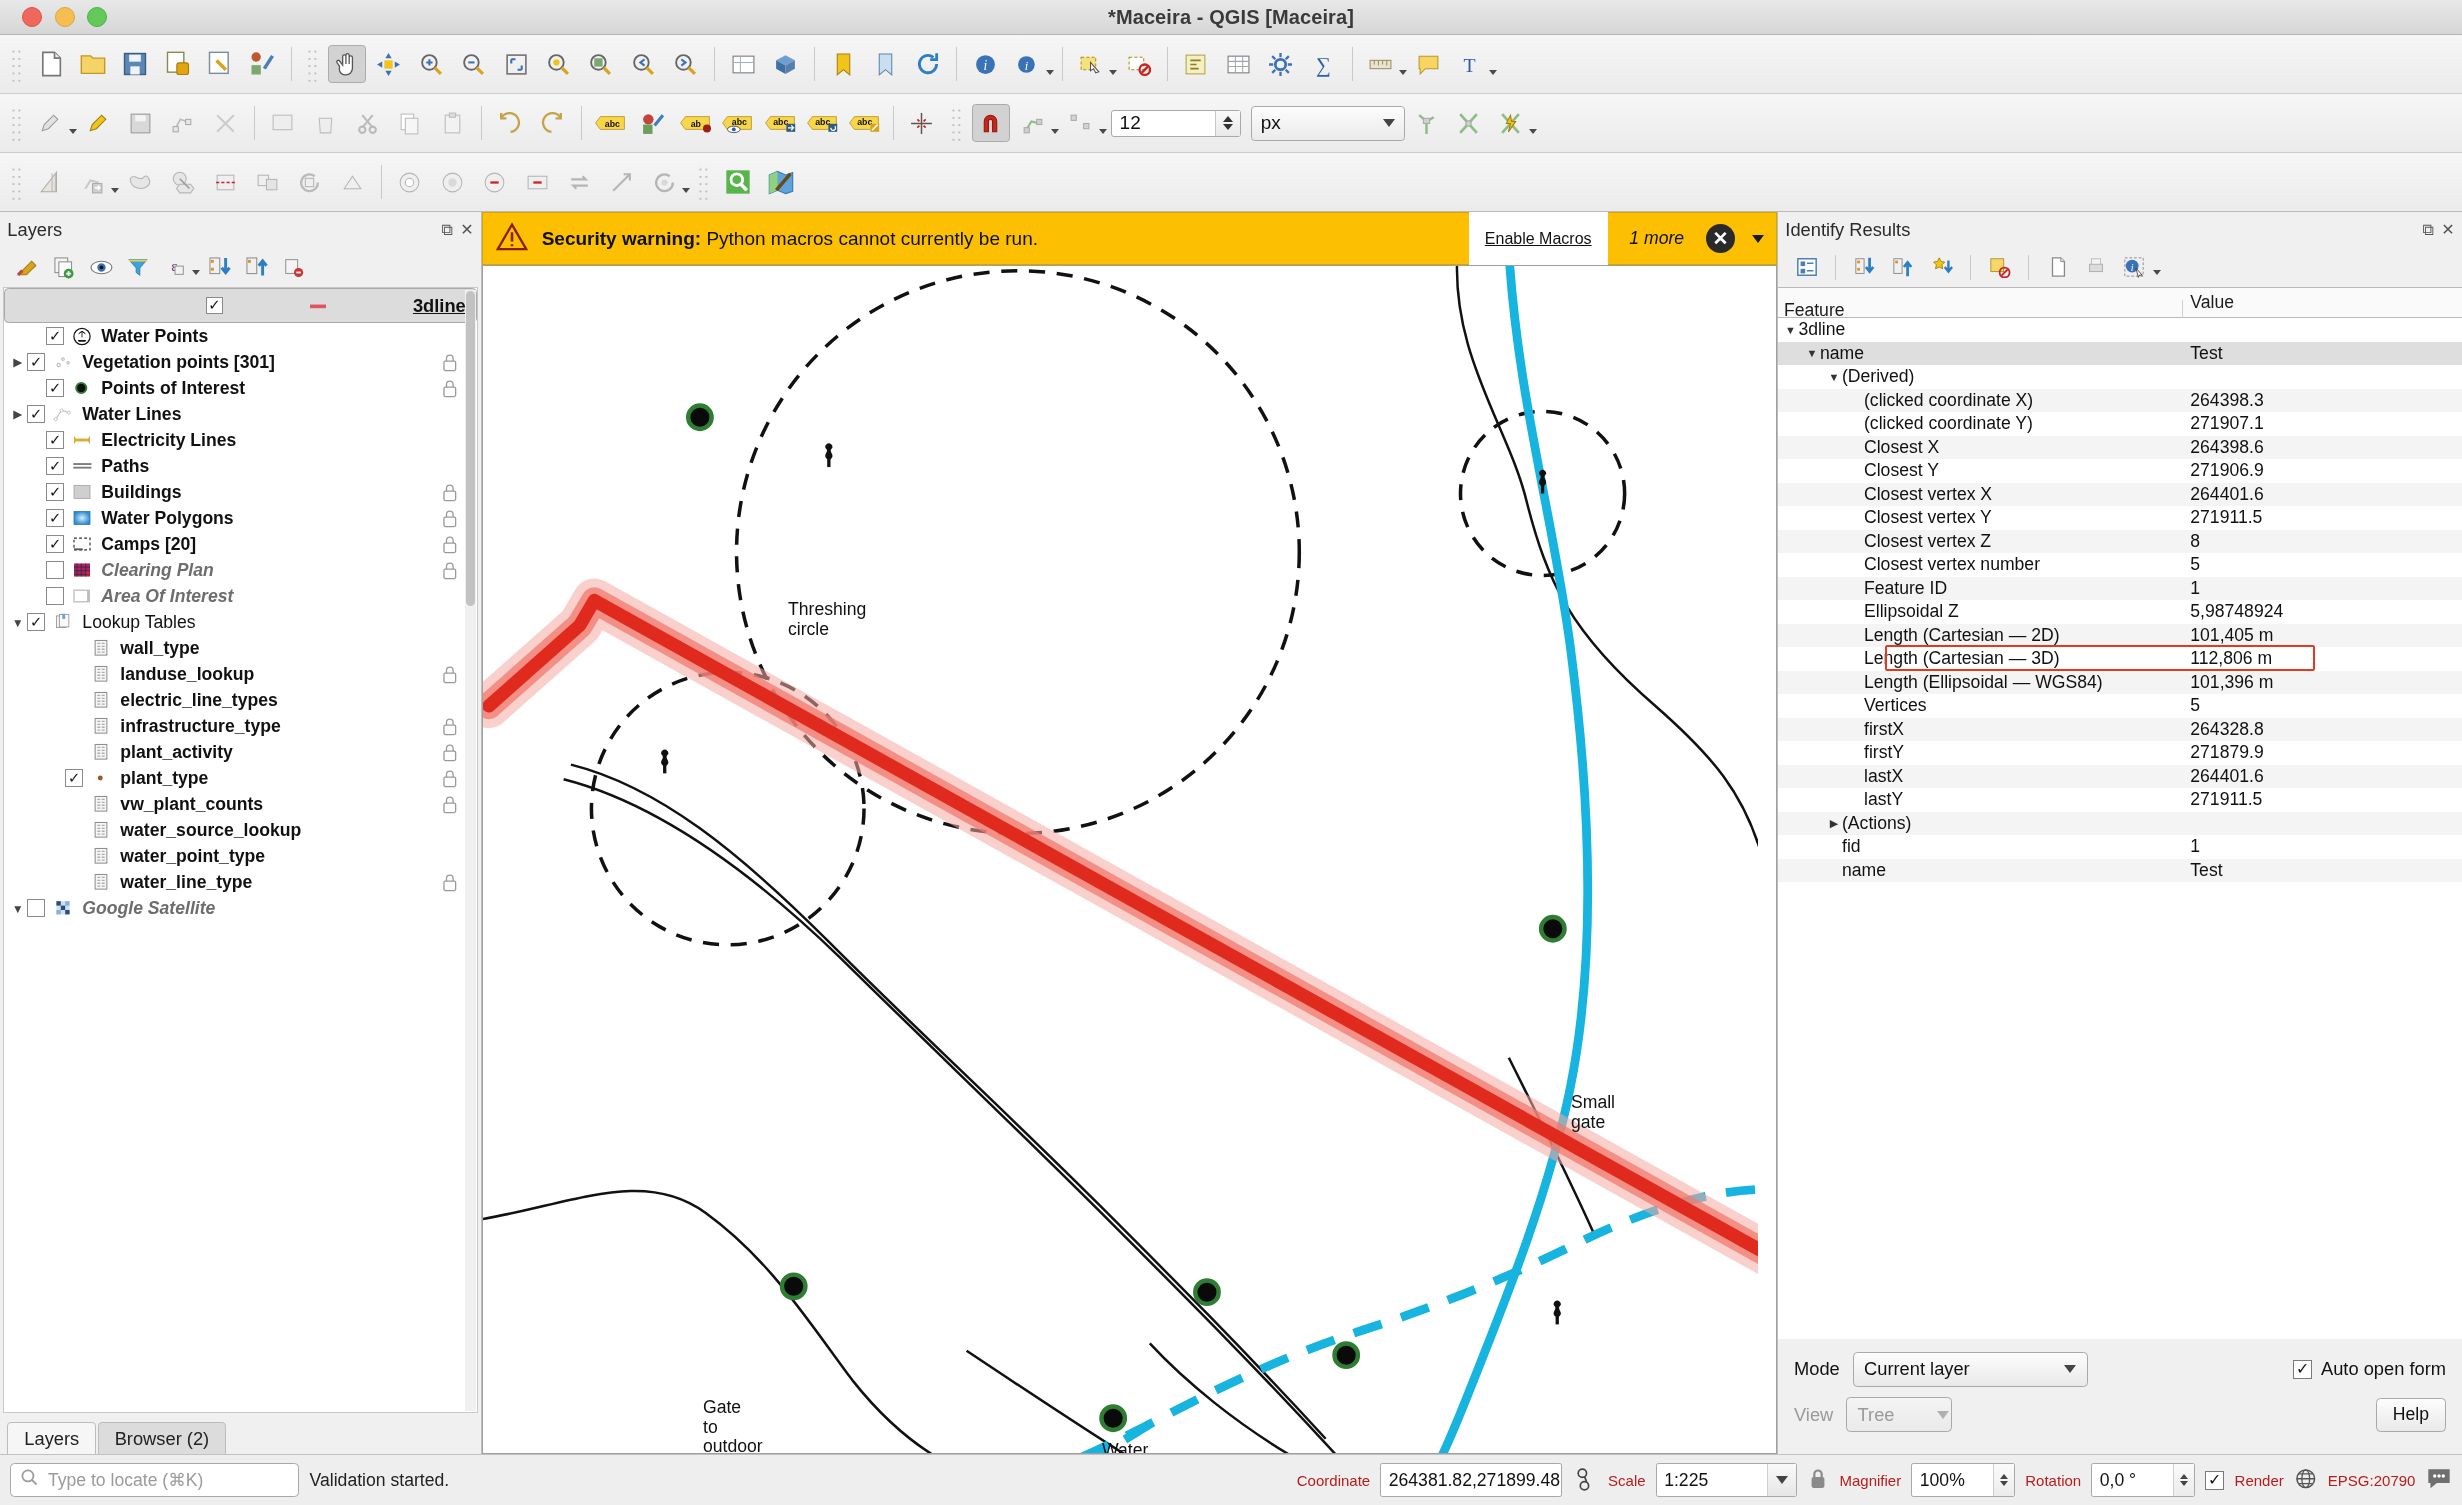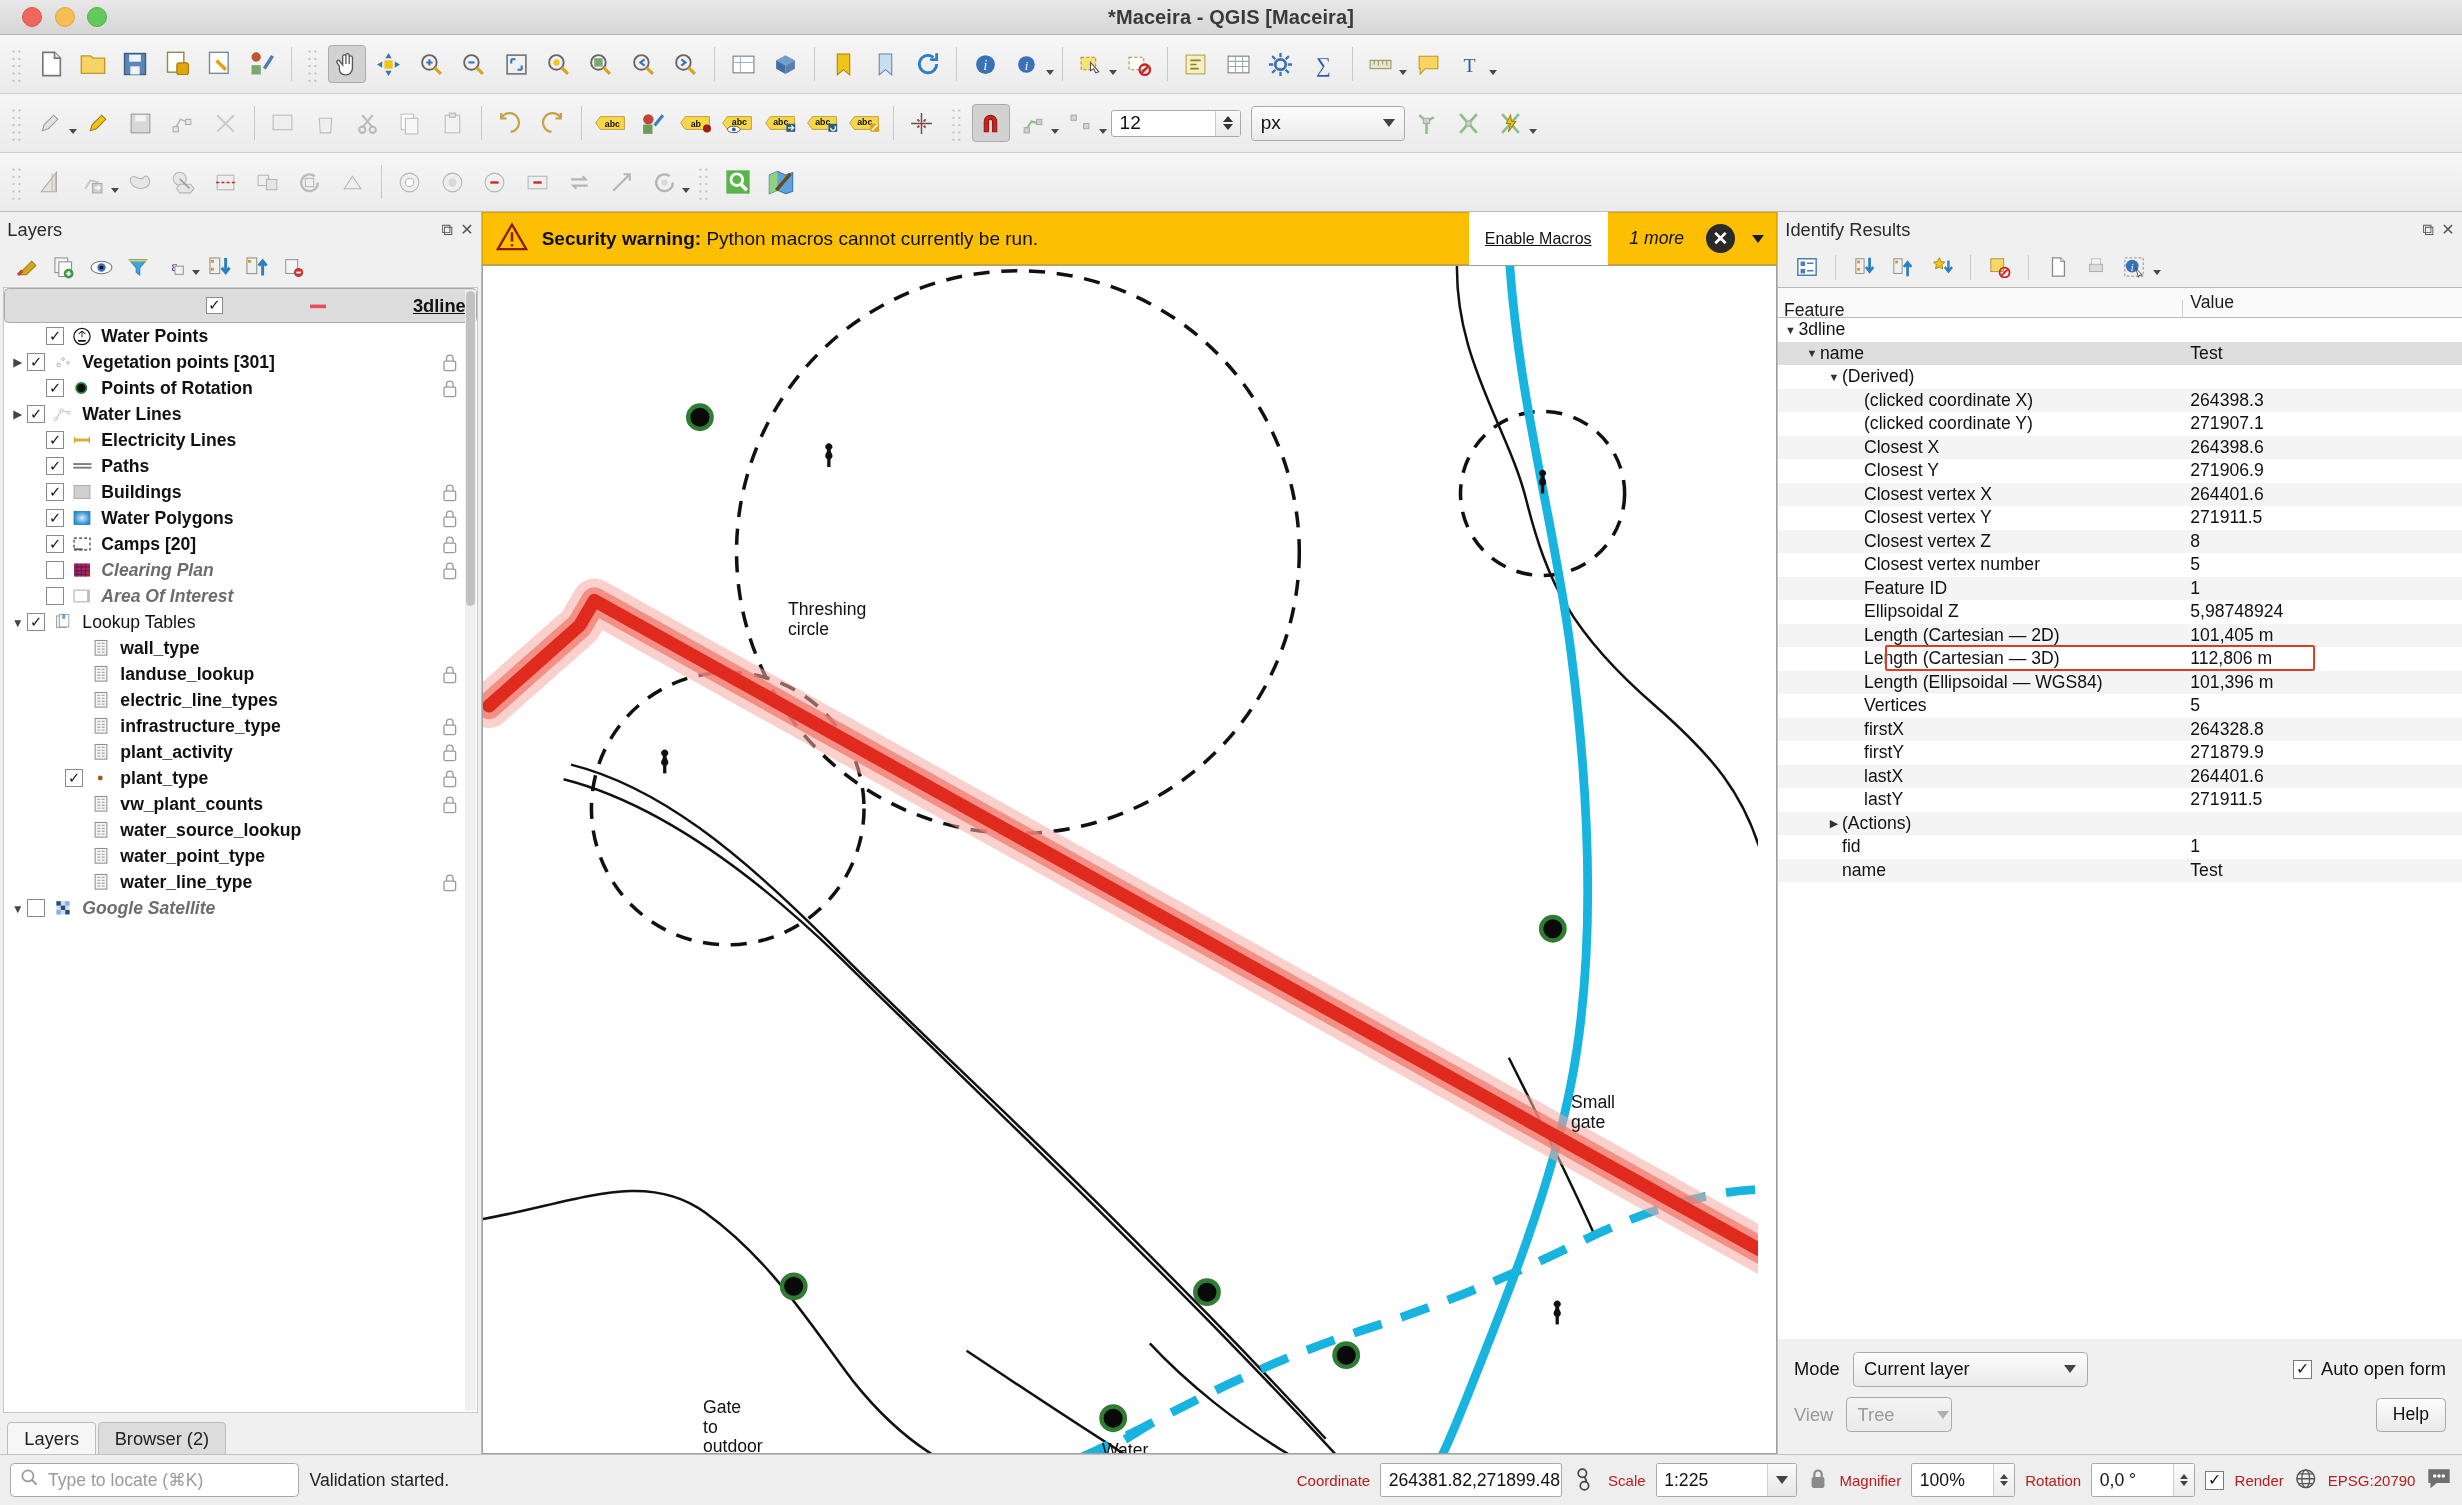--- a/index.html
+++ b/index.html
@@ -830,21 +830,21 @@
             </div>
             <div class="lrow">
               <span class="indent" style="width: 19px;"></span>
               <span class="exp"></span>
               <span class="cb">✓</span>
               <span class="sym">
                 <svg width="22" height="16" viewBox="0 0 30 22">
                   <circle cx="14" cy="11" r="7" fill="#101010" stroke="#2e7d32" stroke-width="2.6"></circle>
                 </svg>
               </span>
-              <span class="lname">Points of Rotation</span>
+              <span class="lname">Points of Interest</span>
               <span class="lock"><svg width="17.6" height="19" viewBox="0 0 24 26">
                   <rect x="4" y="11" width="16" height="13" rx="2" fill="none" stroke="#9a9a9a" stroke-width="1.8"></rect>
                   <path d="M7.5 11V7.5a4.5 4.5 0 019 0V11" fill="none" stroke="#9a9a9a" stroke-width="1.8"></path>
                 </svg></span>
             </div>
             <div class="lrow">
               <span class="indent" style="width: 0px;"></span>
               <span class="exp">▶</span>
               <span class="cb">✓</span>
               <span class="sym">

